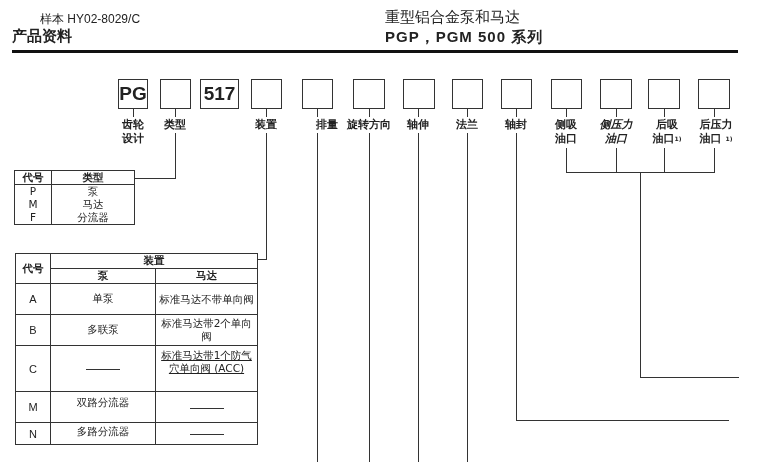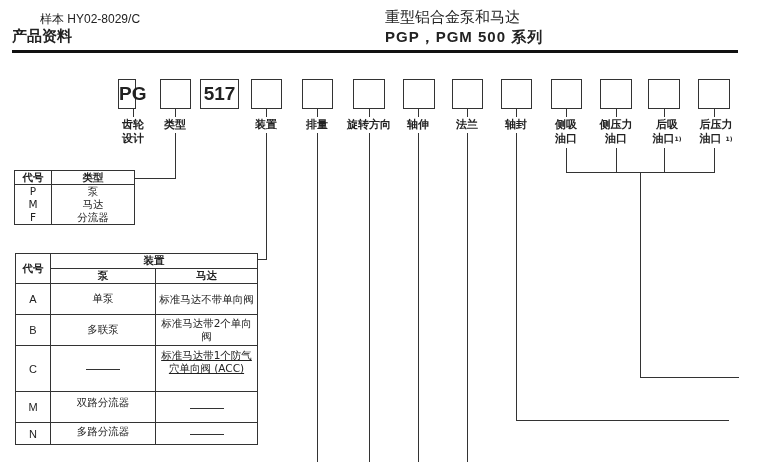--- a/index.html
+++ b/index.html
@@ -28,21 +28,21 @@
 </style>
 </head>
 <body>
 
 <div class="abs hdr-small">样本 HY02-8029/C</div>
 <div class="abs hdr-big">产品资料</div>
 <div class="abs hdr-r1">重型铝合金泵和马达</div>
 <div class="abs hdr-r2">PGP，PGM 500 系列</div>
 <div class="abs rule"></div>
 
-<div class="box" style="left:118px;width:18px;">PG</div>
+<div class="box" style="left:118px;width:30px;">PG</div>
 <div class="box" style="left:160px;width:31px;"></div>
 <div class="box" style="left:200px;width:39px;">517</div>
 <div class="box" style="left:251px;width:31px;"></div>
 <div class="box" style="left:302px;width:31px;"></div>
 <div class="box" style="left:353px;width:32px;"></div>
 <div class="box" style="left:403px;width:32px;"></div>
 <div class="box" style="left:452px;width:31px;"></div>
 <div class="box" style="left:501px;width:31px;"></div>
 <div class="box" style="left:551px;width:31px;"></div>
 <div class="box" style="left:600px;width:32px;"></div>
@@ -58,27 +58,27 @@
 <div class="vl" style="left:467px;top:109px;height:8px;"></div>
 <div class="vl" style="left:516px;top:109px;height:8px;"></div>
 <div class="vl" style="left:566px;top:109px;height:8px;"></div>
 <div class="vl" style="left:616px;top:109px;height:8px;"></div>
 <div class="vl" style="left:664px;top:109px;height:8px;"></div>
 <div class="vl" style="left:714px;top:109px;height:8px;"></div>
 
 <div class="lbl" style="left:118px;width:30px;"><span>齿轮</span><br><span>设计</span></div>
 <div class="lbl" style="left:155px;width:40px;">类型</div>
 <div class="lbl" style="left:246px;width:40px;">装置</div>
-<div class="lbl" style="left:297px;width:40px;">排量</div>
+<div class="lbl" style="left:307px;width:40px;">排量</div>
 <div class="lbl" style="left:339px;width:60px;">旋转方向</div>
 <div class="lbl" style="left:398px;width:40px;">轴伸</div>
 <div class="lbl" style="left:447px;width:40px;">法兰</div>
 <div class="lbl" style="left:496px;width:40px;">轴封</div>
 <div class="lbl" style="left:546px;width:40px;"><span>侧吸</span><br><span>油口</span></div>
-<div class="lbl" style="left:592px;width:48px;"><span>侧压力</span><br><span>油口</span></div>
+<div class="lbl" style="left:592px;width:48px;font-style:italic;"><span>侧压力</span><br><span>油口</span></div>
 <div class="lbl" style="left:643px;width:48px;"><span>后吸</span><br><span>油口</span><sup>1)</sup></div>
 <div class="lbl" style="left:692px;width:48px;"><span>后压力</span><br><span>油口</span> <sup>1)</sup></div>
 
 <div class="vl" style="left:175px;top:133px;height:45px;"></div>
 <div class="hl" style="left:135px;top:178px;width:41px;"></div>
 
 <div class="vl" style="left:266px;top:133px;height:126px;"></div>
 <div class="hl" style="left:258px;top:259px;width:9px;"></div>
 
 <div class="vl" style="left:317px;top:133px;height:329px;"></div>

